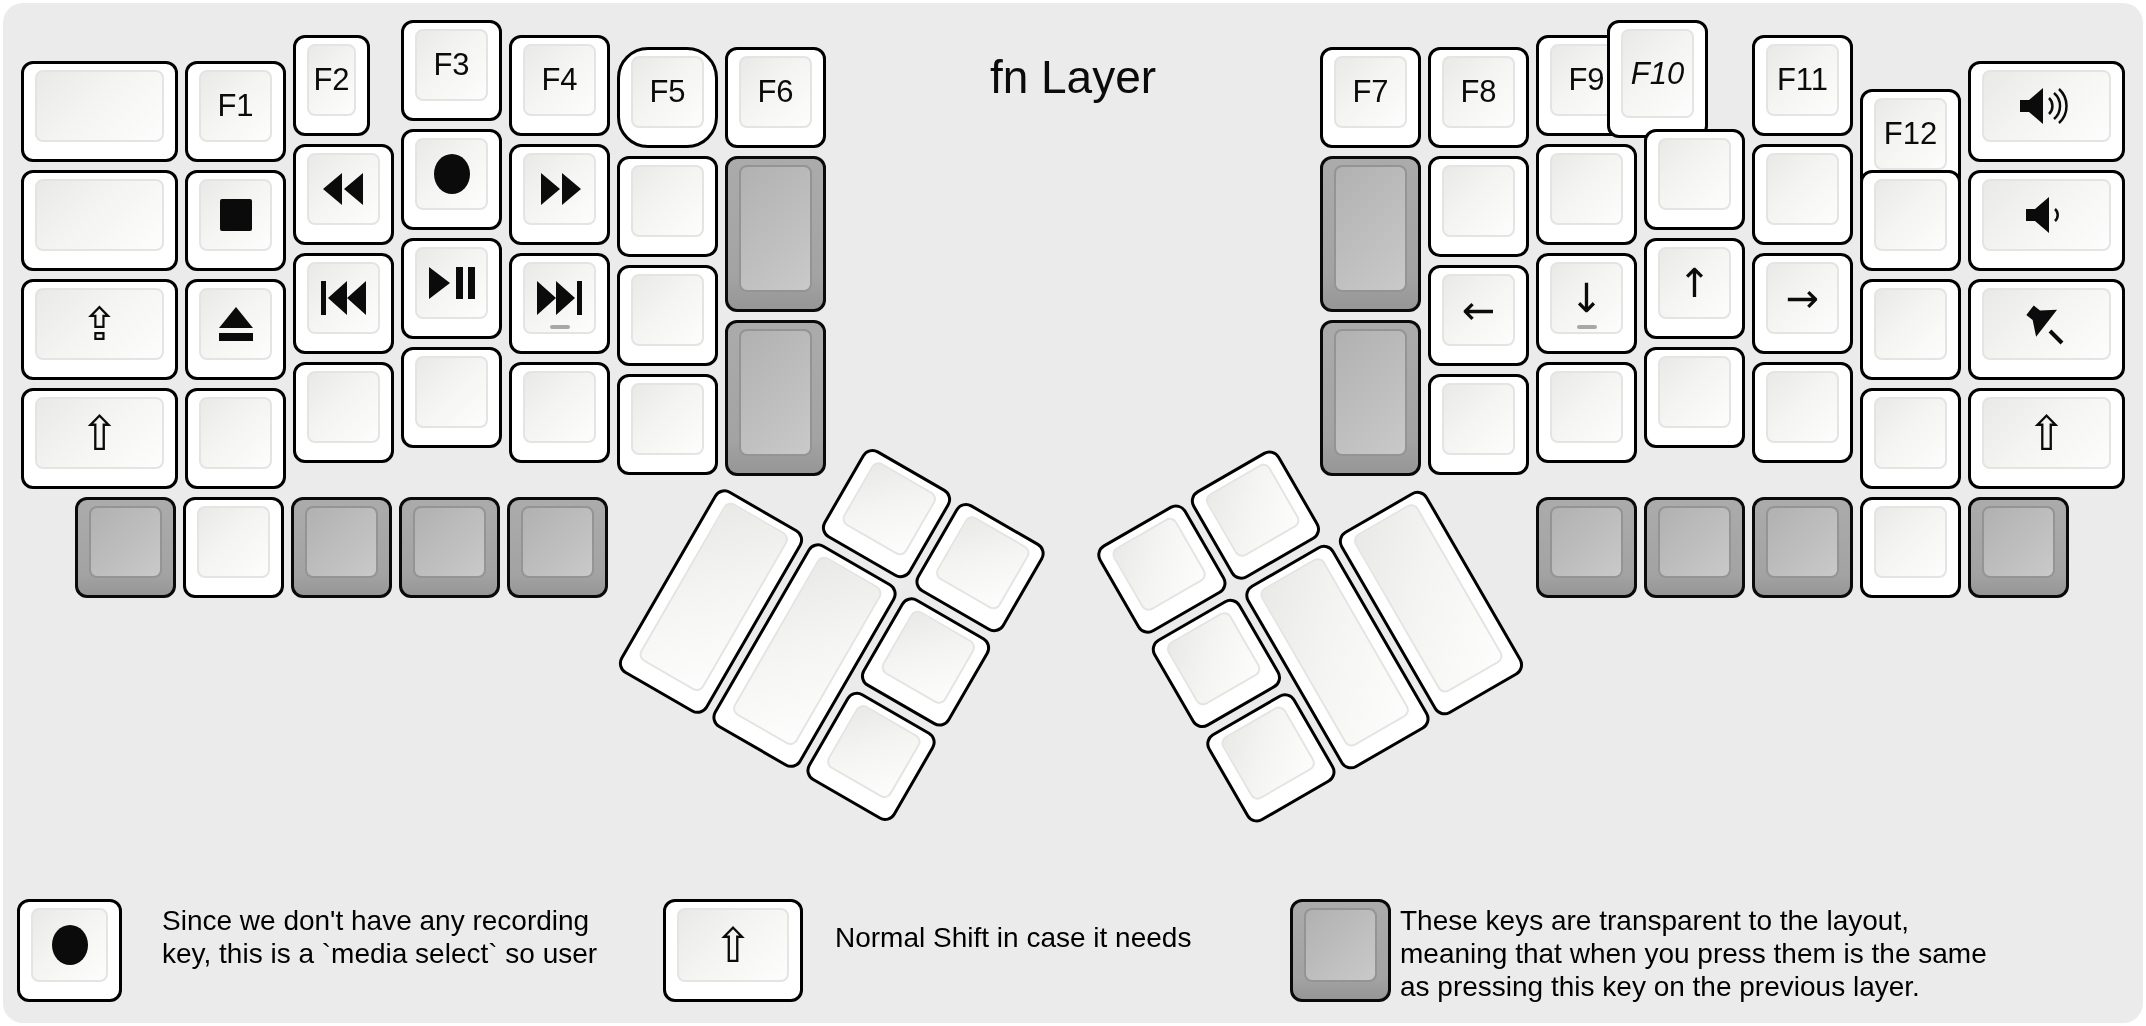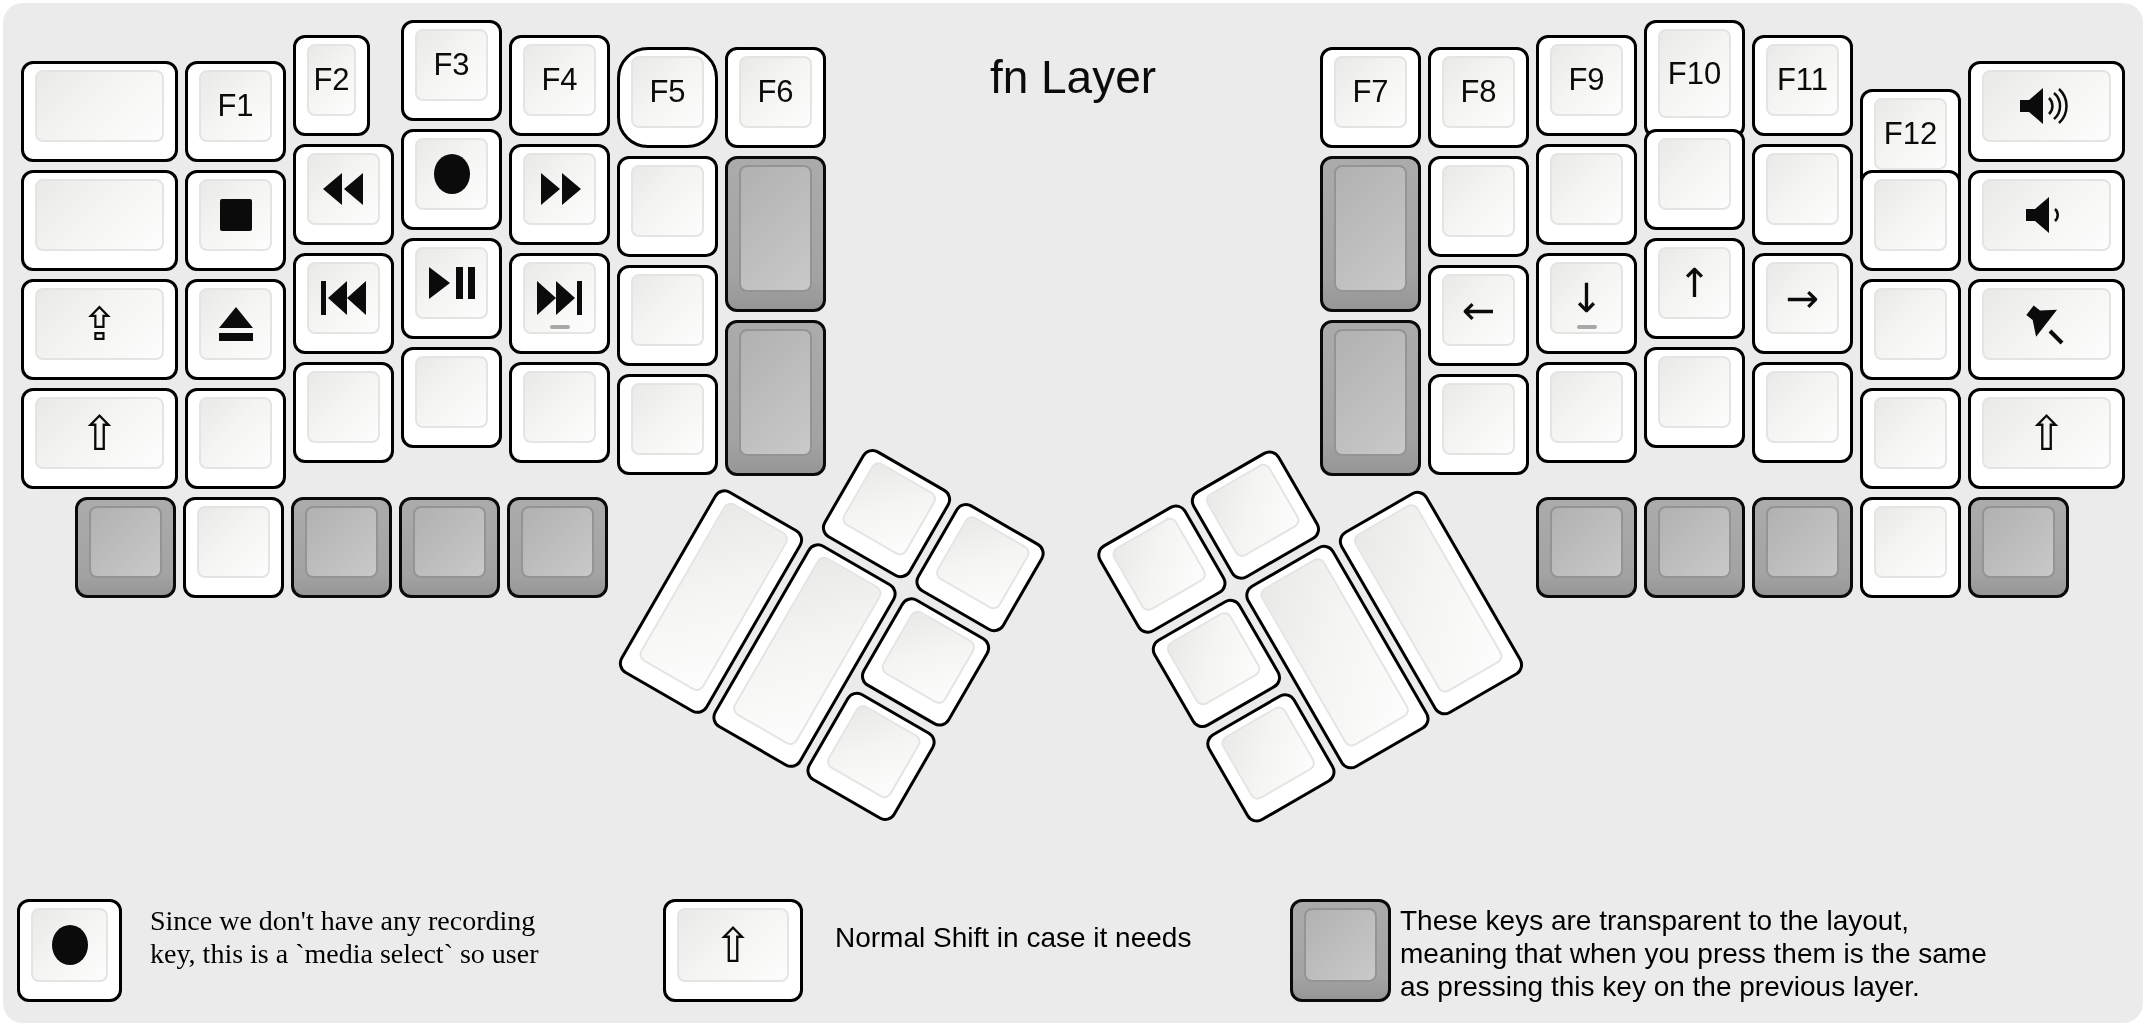--- a/index.html
+++ b/index.html
@@ -257,21 +257,21 @@
           <div class="cap">
             <span class="kicon">
               <span class="glyph arrow">↓</span>
             </span>
           </div>
           <div class="homing-dash"></div>
         </div>
         <div class="key white" style="left: 1536px; top: 362px; width: 101px; height: 101px;">
           <div class="cap"></div>
         </div>
-        <div class="key white" style="left: 1644px; top: 20px; width: 101px; height: 118px;">
+        <div class="key white" style="left: 1607px; top: 20px; width: 101px; height: 118px; font-style: italic;">
           <div class="cap">
             <span class="klabel">F10</span>
           </div>
         </div>
         <div class="key white" style="left: 1644px; top: 129px; width: 101px; height: 101px;">
           <div class="cap"></div>
         </div>
         <div class="key white" style="left: 1644px; top: 238px; width: 101px; height: 101px;">
           <div class="cap">
             <span class="kicon">
@@ -429,21 +429,21 @@
             <div class="cap">
               <span class="kicon">
                 <span class="glyph shift">⇧</span>
               </span>
             </div>
           </div>
           <div class="key gray" style="left: 1290px; top: 899px; width: 101px; height: 103px;">
             <div class="cap"></div>
           </div>
         </div>
-      <div class="legend-text" id="legend-text-0" style="left: 150px; top: 904px; font-family: Liberation Serif, serif;">
+      <div class="legend-text" id="legend-text-0" style="left: 162px; top: 904px;">
         <div>Since we don't have any recording</div>
         <div>key, this is a `media select` so user</div>
       </div>
       <div class="legend-text" id="legend-text-1" style="left: 835px; top: 921px;">
         <div>Normal Shift in case it needs</div>
       </div>
       <div class="legend-text" id="legend-text-2" style="left: 1400px; top: 904px;">
         <div>These keys are transparent to the layout,</div>
         <div>meaning that when you press them is the same</div>
         <div>as pressing this key on the previous layer.</div>

